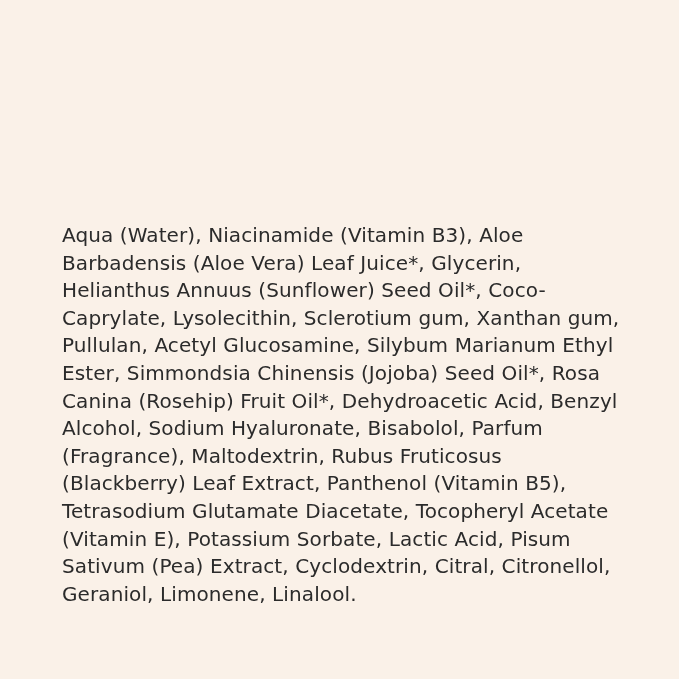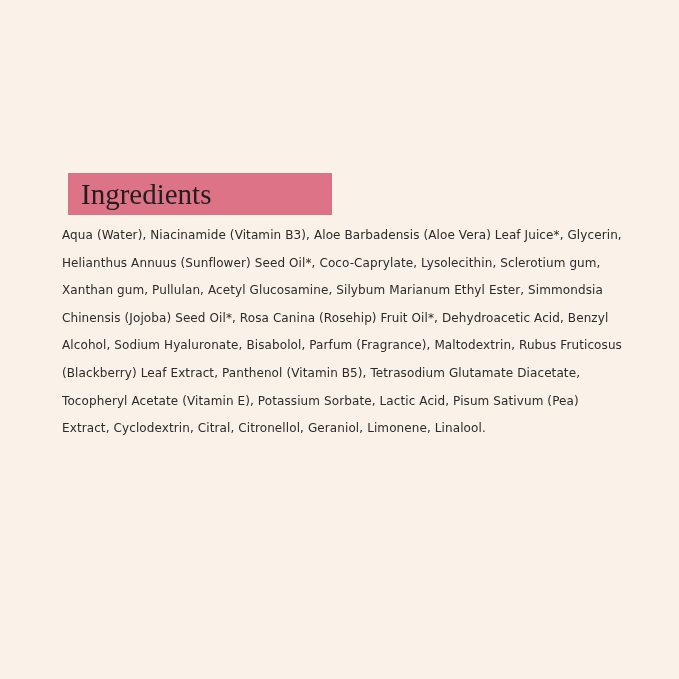--- a/index.html
+++ b/index.html
@@ -45,29 +45,26 @@
     font-size: 29px;
     color: #241d20;
   }
   .ingredients-text {
     position: absolute;
     left: 62px;
     top: 222px;
     width: 566px;
     margin: 0;
     font-family: "DejaVu Sans", "Liberation Sans", sans-serif;
-    font-size: 12px;
+    font-size: 20px;
     line-height: 27.6px;
     letter-spacing: 0.1px;
     color: #2b2b2b;
   }
 </style>
 </head>
 <body>
 
 <div class="canvas">
 
-  <div class="heading-box">
-    <span class="heading-text">Ingredients</span>
-  </div>
 
   <p class="ingredients-text">Aqua (Water), Niacinamide (Vitamin B3), Aloe Barbadensis (Aloe Vera) Leaf Juice*, Glycerin, Helianthus Annuus (Sunflower) Seed Oil*, Coco-Caprylate, Lysolecithin, Sclerotium gum, Xanthan gum, Pullulan, Acetyl Glucosamine, Silybum Marianum Ethyl Ester, Simmondsia Chinensis (Jojoba) Seed Oil*, Rosa Canina (Rosehip) Fruit Oil*, Dehydroacetic Acid, Benzyl Alcohol, Sodium Hyaluronate, Bisabolol, Parfum (Fragrance), Maltodextrin, Rubus Fruticosus (Blackberry) Leaf Extract, Panthenol (Vitamin B5), Tetrasodium Glutamate Diacetate, Tocopheryl Acetate (Vitamin E), Potassium Sorbate, Lactic Acid, Pisum Sativum (Pea) Extract, Cyclodextrin, Citral, Citronellol, Geraniol, Limonene, Linalool.</p>
 </div>
 
 </body></html>

